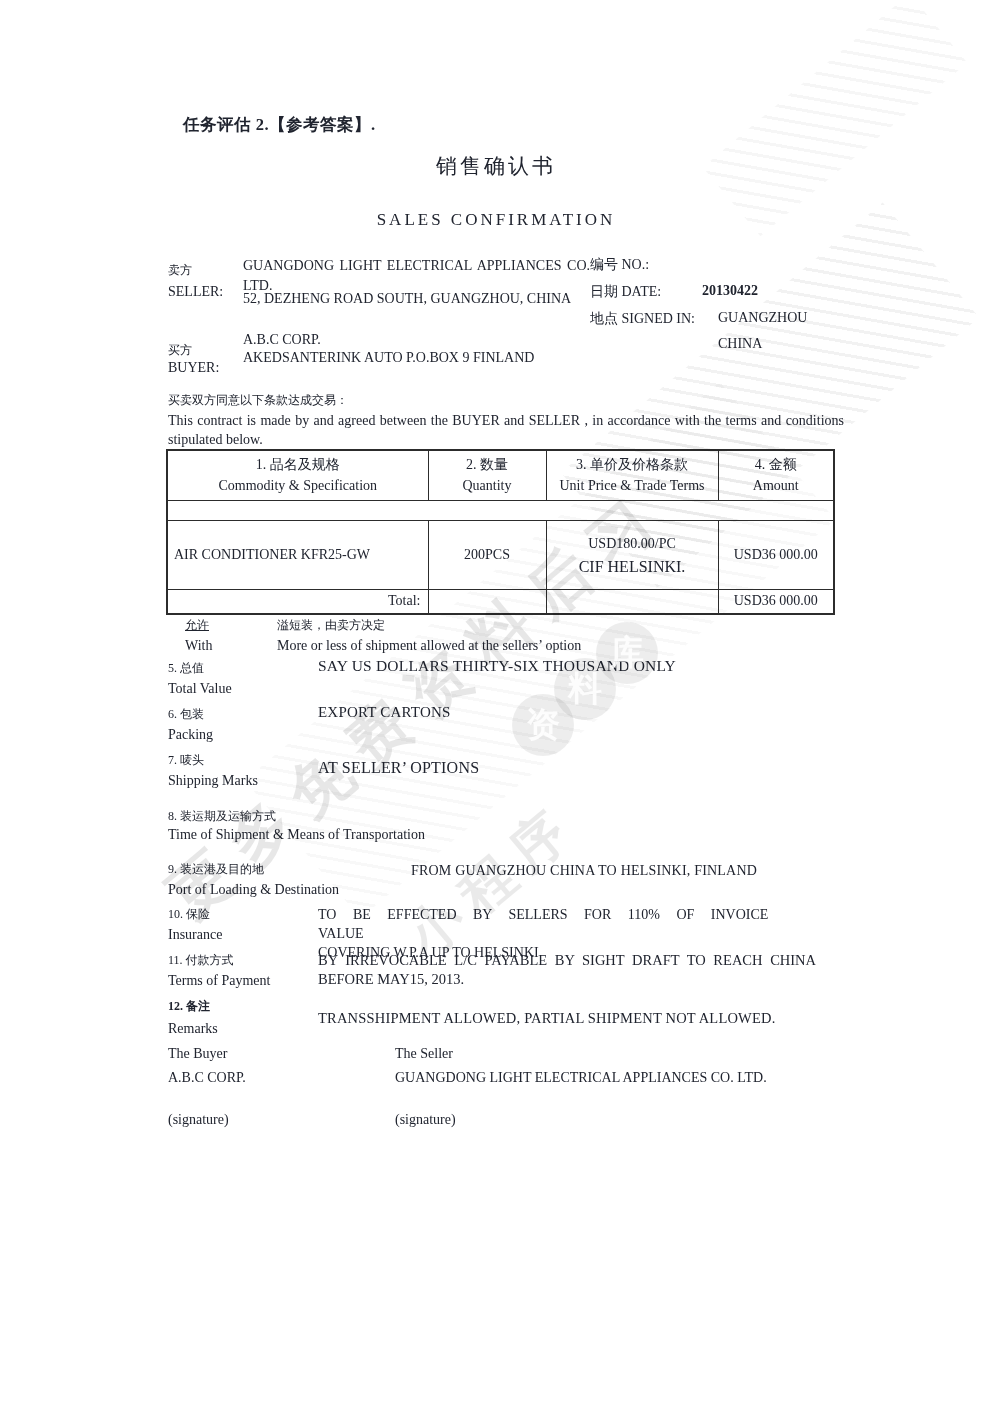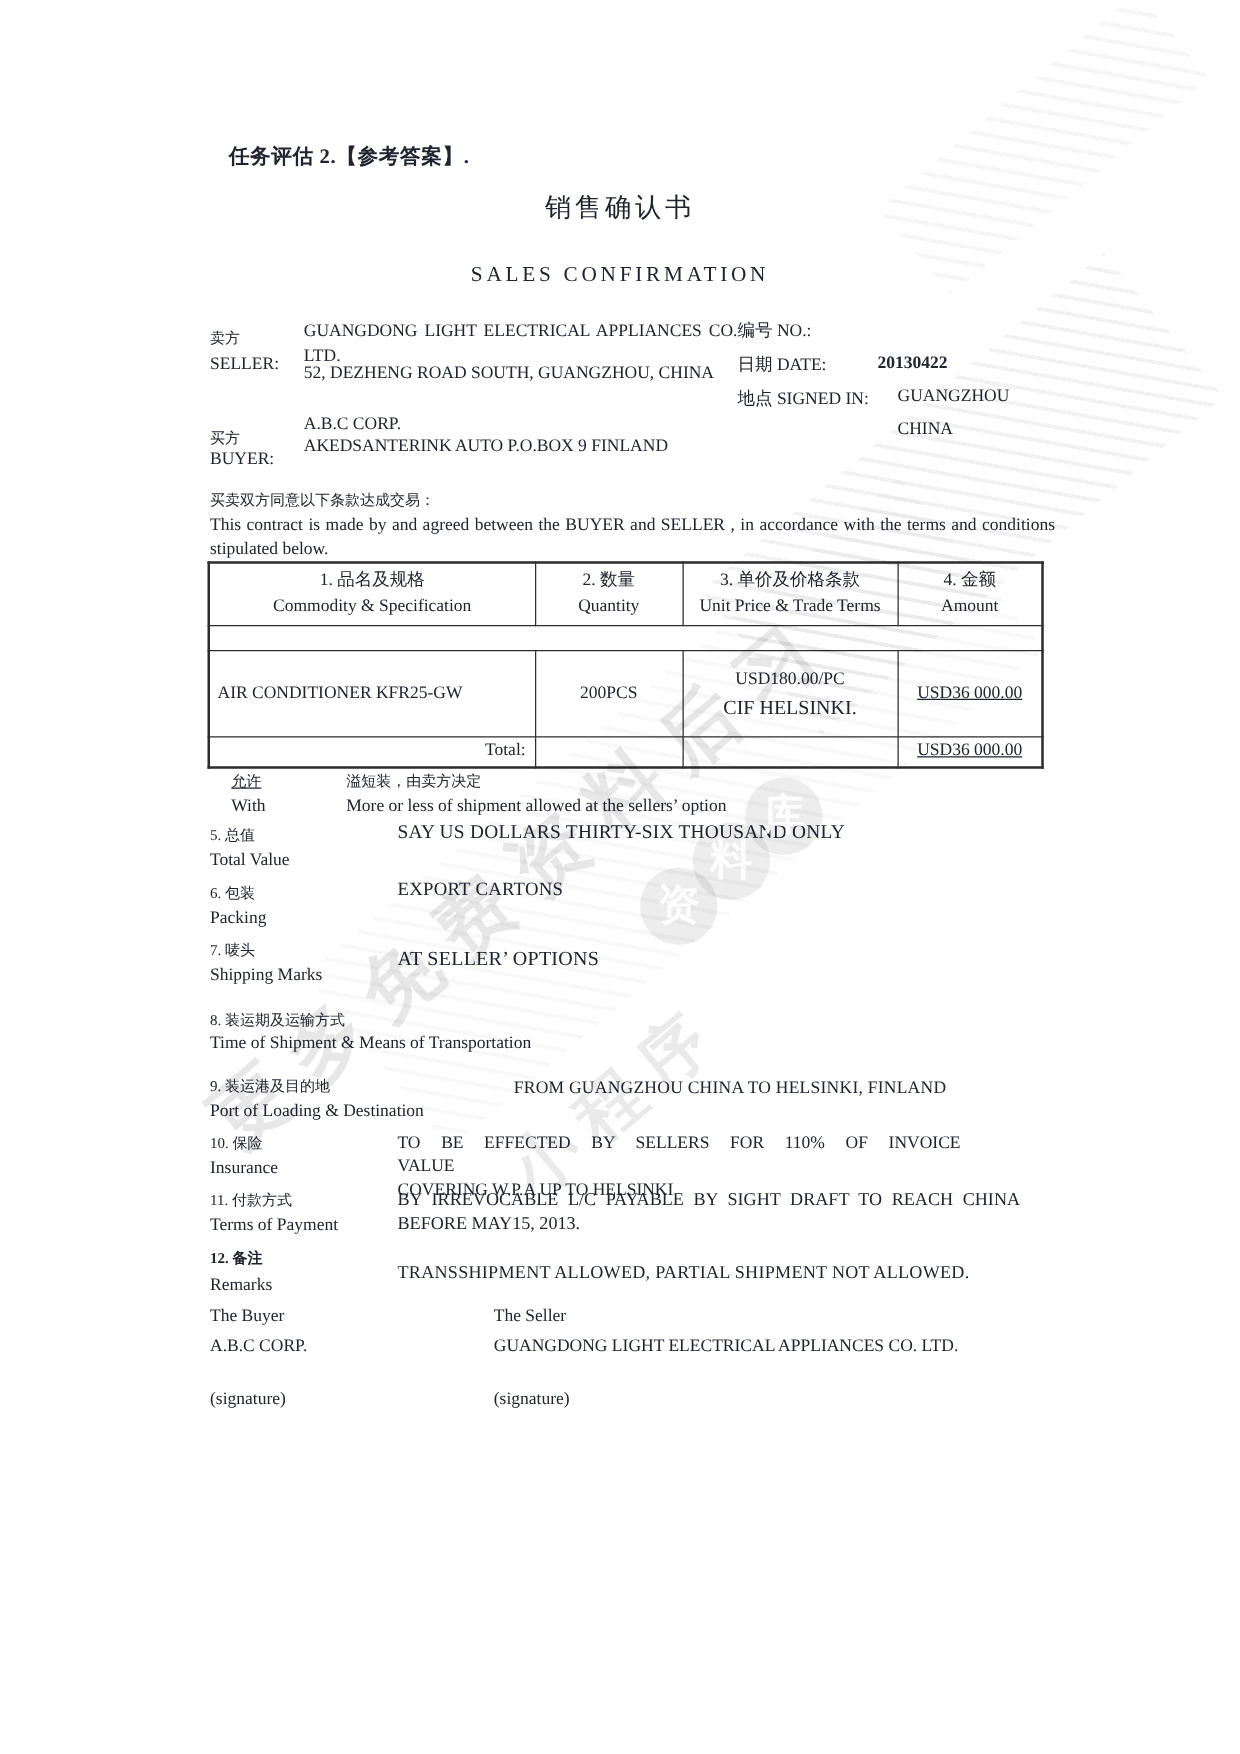--- a/index.html
+++ b/index.html
@@ -47,21 +47,21 @@
     border:2px solid #2c2c2c;
   }
   table.goods td { border:1px solid #2c2c2c; vertical-align:middle; font-size:14px; }
   tr.hdr td { height:50px; text-align:center; line-height:21px; padding:2px 2px; }
   tr.spacer td { height:20px; border-left:none; border-right:none; }
   tr.goods-row td { height:69px; }
   td.c-commodity { text-align:left; padding-left:6px; font-size:14.5px; }
   td.c-qty { text-align:center; }
   td.c-price { text-align:center; line-height:23px; }
   td.c-price .l2 { font-size:16px; }
-  td.c-amount { text-align:center; font-size:14.5px;text-decoration:underline; }
+  td.c-amount { text-align:center; font-size:14.5px; }
   tr.total-row td { height:25px; }
   td.c-total-label { text-align:right; padding-right:7px; font-size:15px; }
 
   
   .w-zh-label { left:185px; top:617px;text-decoration:underline; }
   .w-zh-value { left:277px; top:617px; }
   .w-en-label { left:185px; top:638px; }
   .w-en-value { left:277px; top:638px; }
 
   .c5-zh { left:168px; top:660px; } .c5-val { left:318px; top:657px; font-size:15.5px; } .c5-en { left:168px; top:681px; }

